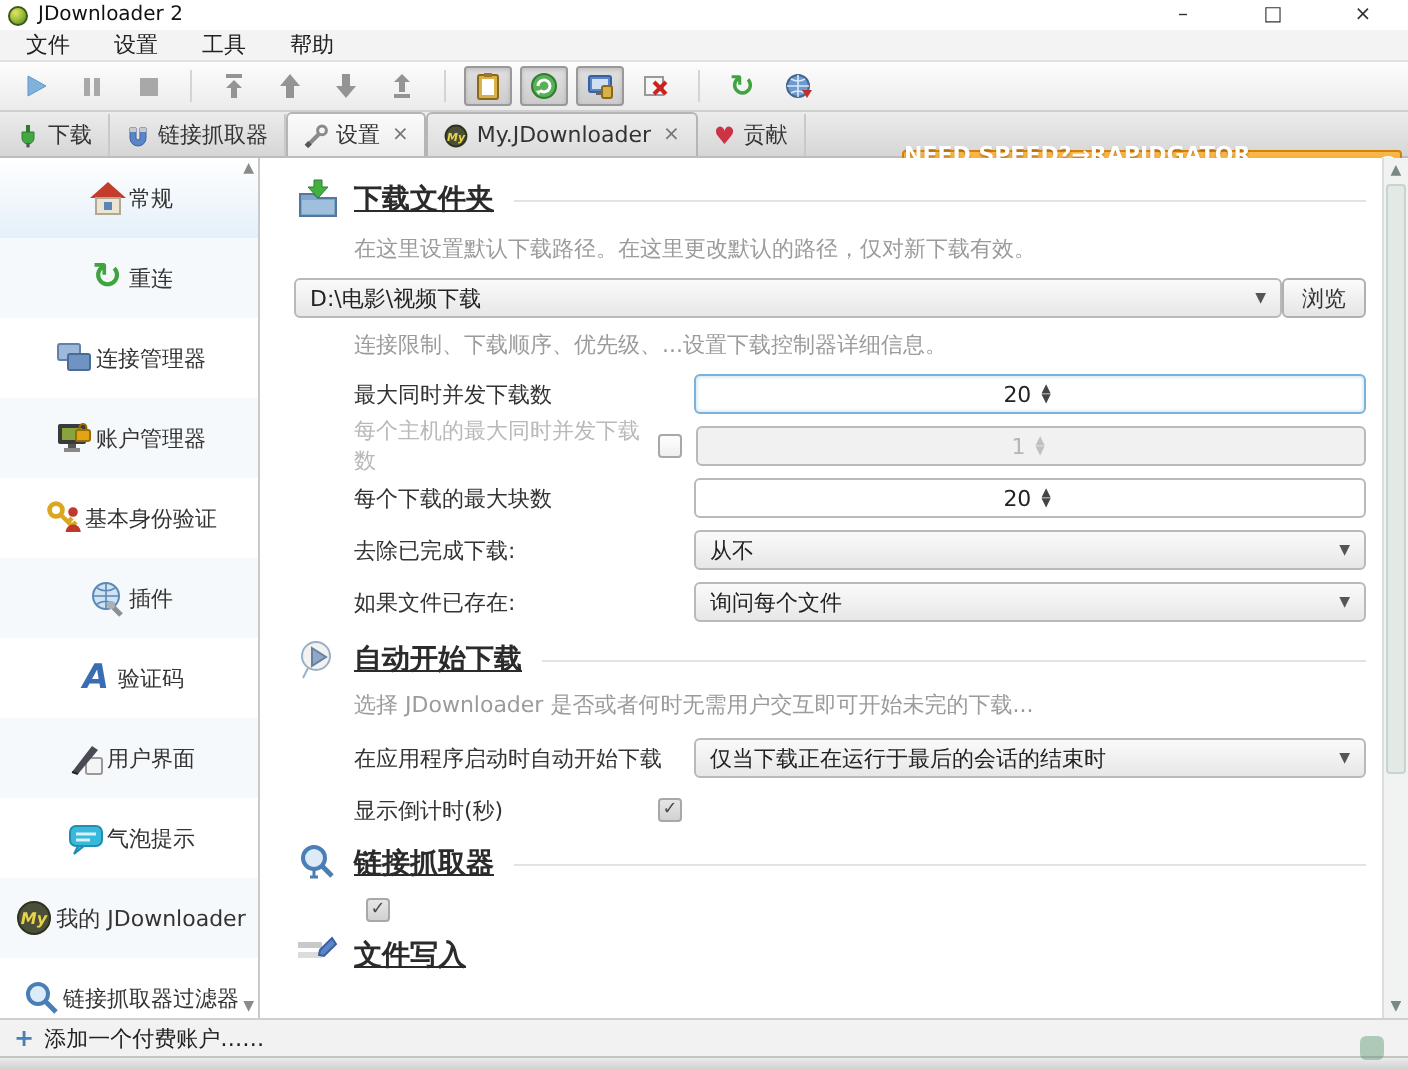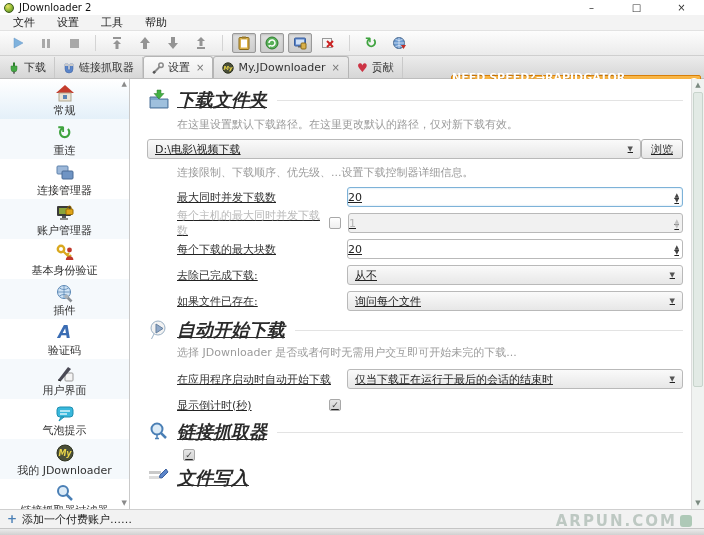--- a/index.html
+++ b/index.html
@@ -33,46 +33,46 @@
   .tab-close{color:#777;font-size:10px;margin-left:2px;line-height:1;}
   .heart{color:#cc3344;font-size:12px;line-height:1;}
   .banner{position:absolute;right:3px;top:19px;width:250px;height:18px;border-radius:2px;
     background:linear-gradient(#f9b84a,#ef9413);border:1px solid #d87f08;color:#fff;font-weight:bold;
     display:flex;align-items:center;justify-content:center;gap:22px;font-size:11px;text-shadow:0 1px 1px rgba(150,85,0,.6);}
   .banner-ico{width:13px;height:13px;border-radius:50%;background:#fff;color:#ef9413;font-size:9px;font-weight:bold;
     display:flex;align-items:center;justify-content:center;text-shadow:none;}
   
   .body{display:flex;height:430px;}
   .sidebar{width:130px;border-right:1px solid #c9c9c9;background:#fff;position:relative;overflow:hidden;flex-shrink:0;}
-  .side-item{height:40px;display:flex;flex-direction:column;align-items:center;justify-content:center;}
+  .side-item{height:40px;display:flex;align-items:center;justify-content:center;}
   .side-item:nth-child(even){background:#f5f9fc;}
   .side-item.selected{background:linear-gradient(#ffffff,#e4f0f9);}
   .side-ico{width:22px;height:22px;display:flex;align-items:center;justify-content:center;}
   .side-label{font-size:11px;color:#333;line-height:13px;}
   .captcha-a{color:#3a6cb3;font-style:italic;font-weight:bold;font-size:17px;line-height:1;}
   .side-scroll{position:absolute;right:2px;font-size:7px;color:#8a8a8a;line-height:1;}
   .side-scroll.up{top:2px;} .side-scroll.down{bottom:2px;}
   
   .content{flex:1;position:relative;background:#fff;}
   .content-inner{position:absolute;left:0;top:0;right:13px;bottom:0;padding:2px 8px 0 17px;overflow:hidden;}
   .sh{display:flex;align-items:center;height:22px;}
   .si{width:24px;height:22px;margin-right:6px;display:flex;align-items:center;justify-content:center;flex-shrink:0;}
-  .st{font-weight:bold;font-size:18px;text-decoration:underline;color:#2b2b2b;white-space:nowrap;font-style:italic;}
+  .st{font-weight:bold;font-size:14px;text-decoration:underline;color:#2b2b2b;white-space:nowrap;}
   .rule{flex:1;height:1px;background:#e3e3e3;margin-left:10px;}
   .desc{margin:6px 0 0 30px;color:#9b9b9b;height:14px;white-space:nowrap;overflow:hidden;}
-  .row{display:flex;align-items:center;height:20px;margin-left:30px;text-decoration:underline;}
+  .row{display:flex;align-items:center;height:20px;margin-left:30px;}
   .row.noindent{margin-left:0;}
   .lbl{width:170px;flex-shrink:0;color:#333;}
   .lbl-sm{width:152px;flex-shrink:0;color:#333;}
   .disabled-t{color:#b9b9b9;}
   .mt2{margin-top:2px}.mt4{margin-top:4px}.mt6{margin-top:6px}.mt8{margin-top:8px}.mt10{margin-top:10px}
   .field{flex:1;height:20px;border:1px solid #b9b9b9;border-radius:3px;display:flex;align-items:center;background:#fff;min-width:0;}
   .dropdown{background:linear-gradient(#fafafa,#e7e7e7);padding:0 7px;justify-content:space-between;}
   .dd-arrow{font-size:7px;color:#555;flex-shrink:0;margin-left:6px;}
-  .spinner{justify-content:space-between;padding-right:3px;}
+  .spinner{justify-content:center;padding-right:3px;}
   .spinner.focused{border-color:#7db2d8;box-shadow:inset 0 0 2px #b5d6ec;}
   .spinner.disabled{background:#f1f1f1;}
   .spin-val{color:#222;} .spinner.disabled .spin-val{color:#b5b5b5;}
   .spin-btns{display:flex;flex-direction:column;margin-left:5px;}
   .spin-btns span{font-size:6px;line-height:5px;color:#444;}
   .spinner.disabled .spin-btns span{color:#c0c0c0;}
   .btn{height:20px;padding:0 9px;border:1px solid #b0b0b0;border-radius:3px;background:linear-gradient(#fcfcfc,#e5e5e5);
     display:flex;align-items:center;margin-left:0;color:#333;flex-shrink:0;}
   .cb{width:12px;height:12px;border:1px solid #a8a8a8;border-radius:2px;background:linear-gradient(#fff,#efefef);
     display:flex;align-items:center;justify-content:center;font-size:9px;color:#4a4a4a;flex-shrink:0;}
@@ -491,17 +491,16 @@
     </div>
   </div>
 
   <div class="add-account-bar">
     <span class="plus-ico">+</span>
     <span>添加一个付费账户……</span>
   </div>
   <div class="bottom-strip"></div>
 
   <div class="watermark">
-    <span>ARPUN.COM</span>
     <span class="wm-dot"></span>
   </div>
 
 </div>
 
 </body></html>

